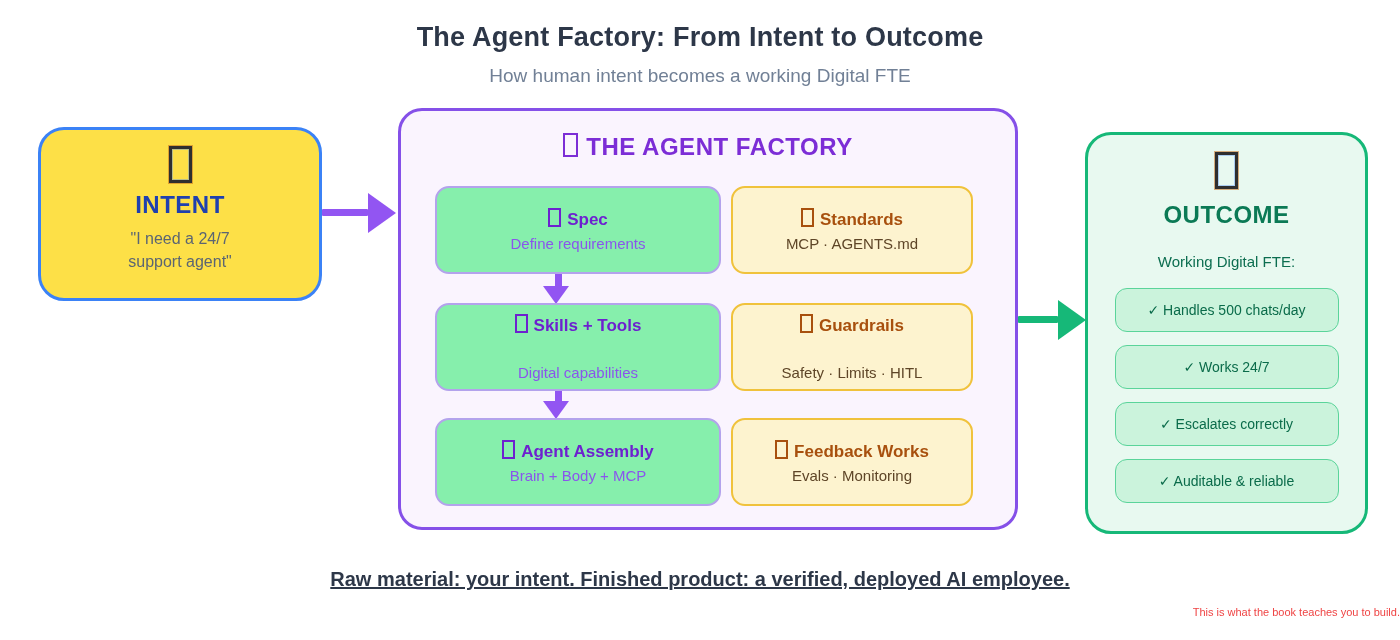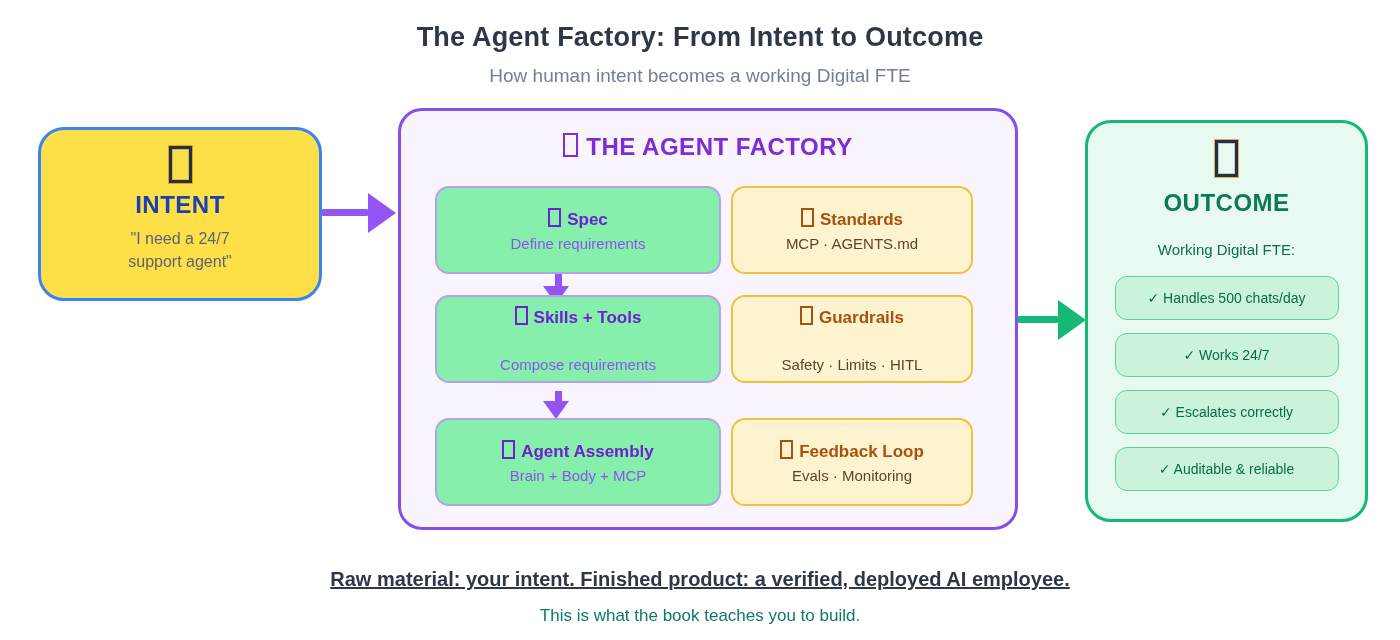--- a/index.html
+++ b/index.html
@@ -40,45 +40,45 @@
 
   
   .factory-box{left:398px;top:108px;width:620px;height:422px;background:#faf4fe;
     border:3px solid #8550e8;border-radius:24px;}
   .factory-title{top:22px;left:0;font-size:24px;font-weight:bold;color:#7c2dd6;letter-spacing:.5px;}
 
   .step-box{left:34px;width:286px;height:88px;background:#86efac;border:2px solid #b3a3ec;
     border-radius:14px;display:flex;flex-direction:column;align-items:center;justify-content:center;gap:5px;}
   .module-box{left:330px;width:242px;height:88px;background:#fdf3cf;border:2.5px solid #f0c23c;
     border-radius:14px;display:flex;flex-direction:column;align-items:center;justify-content:center;gap:5px;}
-  .row1{top:75px;} .row2{top:184px;gap:28px;} .row3{top:307px;}
+  .row1{top:75px;} .row2{top:192px;gap:28px;} .row3{top:307px;}
   .step-title{font-size:17px;font-weight:bold;color:#6d21cf;}
   .step-sub{font-size:15px;color:#8a55ec;}
   .module-title{font-size:17px;font-weight:bold;color:#a8500e;}
   .module-sub{font-size:15px;color:#5e4527;}
 
   .v-stem{left:154px;width:7px;background:#9255f2;}
   .v-head{left:142px;width:0;height:0;border-top:18px solid #9255f2;
     border-left:13px solid transparent;border-right:13px solid transparent;}
   .varrow1-stem{top:163px;height:12px;} .varrow1-head{top:175px;}
   .varrow2-stem{top:280px;height:10px;} .varrow2-head{top:290px;}
 
   
-  .outcome-box{left:1085px;top:120px;width:283px;height:402px;background:#e8f9f0;
+  .outcome-box{left:1085px;top:132px;width:283px;height:402px;background:#e8f9f0;
     border:3px solid #16b878;border-radius:26px;display:flex;flex-direction:column;align-items:center;}
   .outcome-box .tofu{margin-top:17px;}
   .outcome-title{margin-top:12px;font-size:24px;font-weight:bold;color:#0b7a55;letter-spacing:.5px;}
   .outcome-sub{margin-top:24px;font-size:15px;color:#0c6e50;}
   .check-list{margin-top:18px;display:flex;flex-direction:column;gap:13px;text-align:center;}
   .check-item{width:222px;height:42px;background:#cbf3dc;border:1.5px solid #5ad49a;border-radius:12px;
     display:flex;align-items:center;justify-content:center;font-size:14px;color:#0a6b4a;}
 
   
   .footer-bold{top:568px;left:0;font-size:20px;font-weight:bold;color:#2d3748;text-decoration:underline;}
-  .footer-note{top:606px;left:0;font-size:17px;color:#0f766e;}
+  .footer-note{top:606px;left:0;font-size:11px;color:#ef4444;text-align:right;}
 </style>
 </head>
 <body>
 
 <div class="abs center-text main-title">The Agent Factory: From Intent to Outcome</div>
 <div class="abs center-text main-subtitle">How human intent becomes a working Digital FTE</div>
 
 <div class="abs intent-box">
   <span class="tofu"></span>
   <div class="intent-title">INTENT</div>
@@ -101,21 +101,21 @@
     <div class="step-sub">Define requirements</div>
   </div>
 
   <div class="abs v-stem varrow1-stem"></div>
   <div class="abs v-head varrow1-head"></div>
 
   <div class="abs step-box row2">
     <div class="step-title">
       <span class="tofu-xs"></span><span>Skills + Tools</span>
     </div>
-    <div class="step-sub">Compose requirements</div>
+    <div class="step-sub">Digital capabilities</div>
   </div>
 
   <div class="abs v-stem varrow2-stem"></div>
   <div class="abs v-head varrow2-head"></div>
 
   <div class="abs step-box row3">
     <div class="step-title">
       <span class="tofu-xs"></span><span>Agent Assembly</span>
     </div>
     <div class="step-sub">Brain + Body + MCP</div>
@@ -130,21 +130,21 @@
 
   <div class="abs module-box row2">
     <div class="module-title">
       <span class="tofu-xs"></span><span>Guardrails</span>
     </div>
     <div class="module-sub">Safety · Limits · HITL</div>
   </div>
 
   <div class="abs module-box row3">
     <div class="module-title">
-      <span class="tofu-xs"></span><span>Feedback Loop</span>
+      <span class="tofu-xs"></span><span>Feedback Works</span>
     </div>
     <div class="module-sub">Evals · Monitoring</div>
   </div>
 </div>
 
 <div class="abs h-stem arrow2-stem"></div>
 <div class="abs arrow2-head"></div>
 
 <div class="abs outcome-box">
   <span class="tofu"></span>

